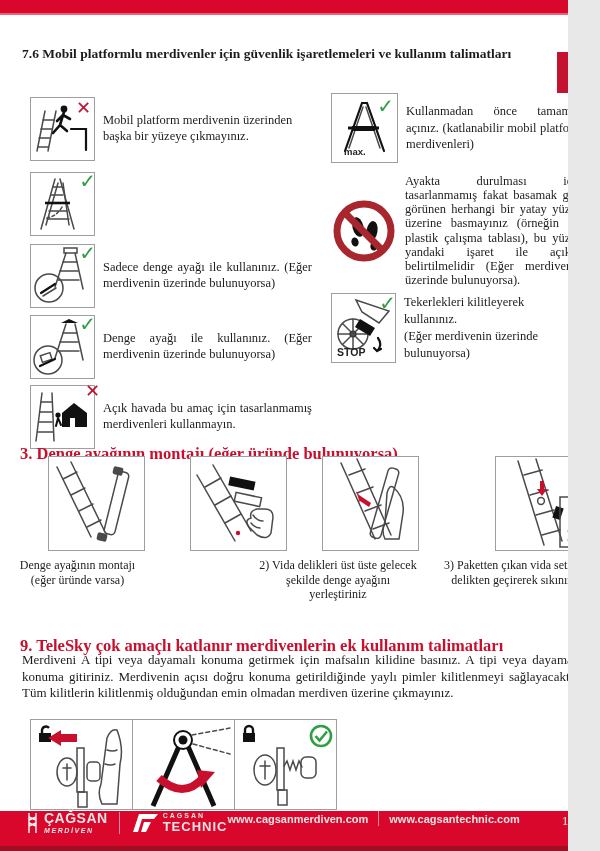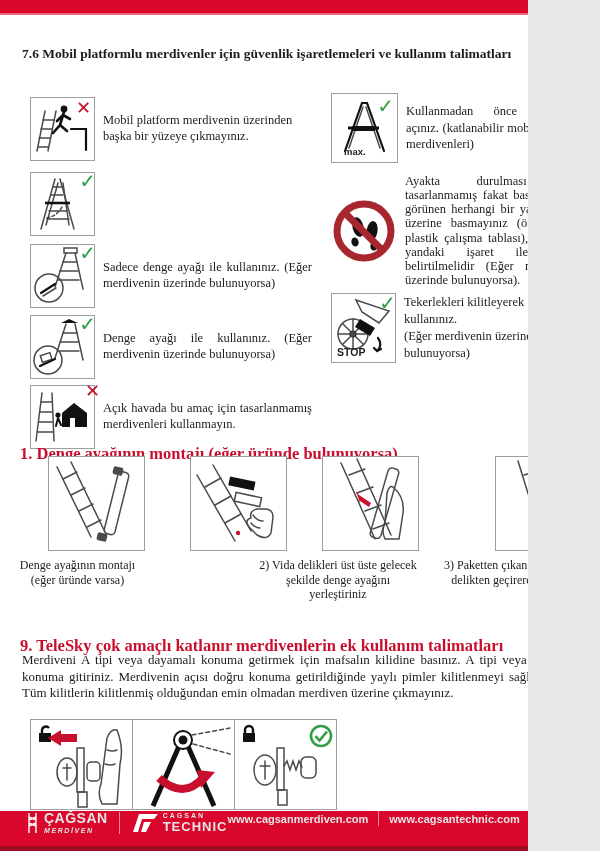--- a/index.html
+++ b/index.html
@@ -1,16 +1,16 @@
 <!DOCTYPE html>
 <html><head>
 <meta charset="utf-8">
 <style>
   html,body{margin:0;padding:0;background:#e8e8e8;}
-  .page{position:relative;width:528px;height:851px;background:#fff;overflow:hidden;
+  .page{position:relative;width:568px;height:851px;background:#fff;overflow:hidden;
         font-family:"Liberation Serif",serif;color:#1c1c1c;}
   .topbar{position:absolute;left:0;top:0;width:600px;height:13px;background:#d9072b;
           border-bottom:2px solid #e8647a;}
   .doc-title{position:absolute;left:22px;top:46px;width:530px;font-size:13.5px;font-weight:bold;}
   .tr-tab{position:absolute;left:557px;top:52px;width:43px;height:41px;background:#c41230;
           color:#fff;display:flex;align-items:center;justify-content:center;
           font-size:15px;font-weight:bold;}
   
   .col{position:absolute;display:flex;flex-direction:column;}
   .col-left{left:30px;top:97px;width:282px;}
@@ -195,21 +195,21 @@
         <span class="micro" style="left:5px;bottom:4px;font-size:10.5px;">STOP</span>
         <span class="mark check" style="top:-1px;right:-1px;">✓</span>
       </div>
       <p class="itxt prewrap" style="line-height:1.35;">Tekerlekleri kilitleyerek
 kullanınız.
 (Eğer merdivenin üzerinde
 bulunuyorsa)</p>
     </div>
   </div>
 
-  <div class="sec-title" style="top:444px;">1. Denge ayağının montajı (eğer üründe bulunuyorsa)</div>
+  <div class="sec-title" style="top:444px;">3. Denge ayağının montajı (eğer üründe bulunuyorsa)</div>
 
   <div class="stepcol" style="left:10px;width:135px;">
     <div class="stepbox">
       <svg width="95" height="93" viewBox="0 0 95 93">
         <line class="ln" x1="8" y1="10" x2="42" y2="80"></line>
           <line class="ln" x1="22" y1="5" x2="56" y2="75"></line>
         <path class="ln" d="M14 22 l14 -7 M22 38 l14 -7 M30 54 l14 -7 M38 70 l14 -7"></path>
         <rect class="ln" x="62" y="14" width="11" height="64" rx="4" transform="rotate(14 67 46)"></rect>
         <rect x="64" y="10" width="10" height="8" rx="2" fill="#4a4a4a" transform="rotate(14 69 14)"></rect>
         <rect x="48" y="76" width="10" height="8" rx="2" fill="#4a4a4a" transform="rotate(14 53 80)"></rect>

